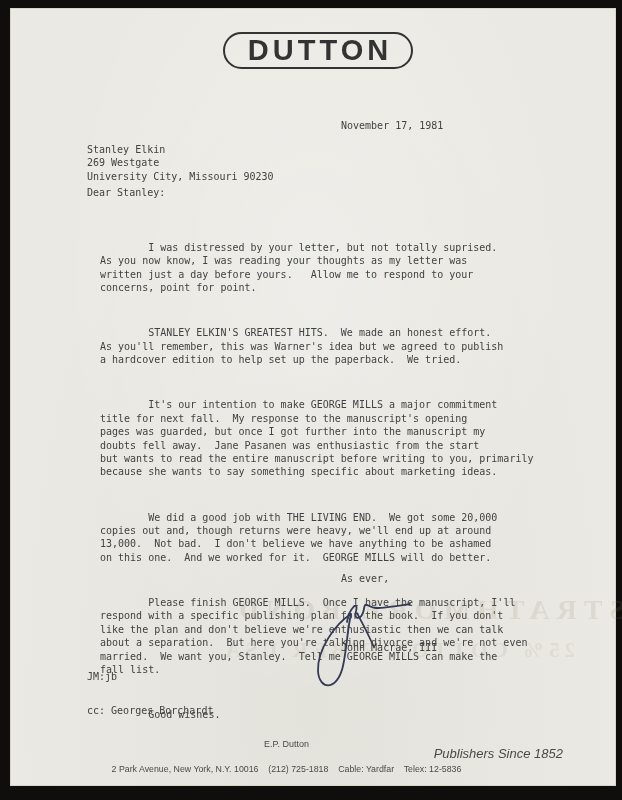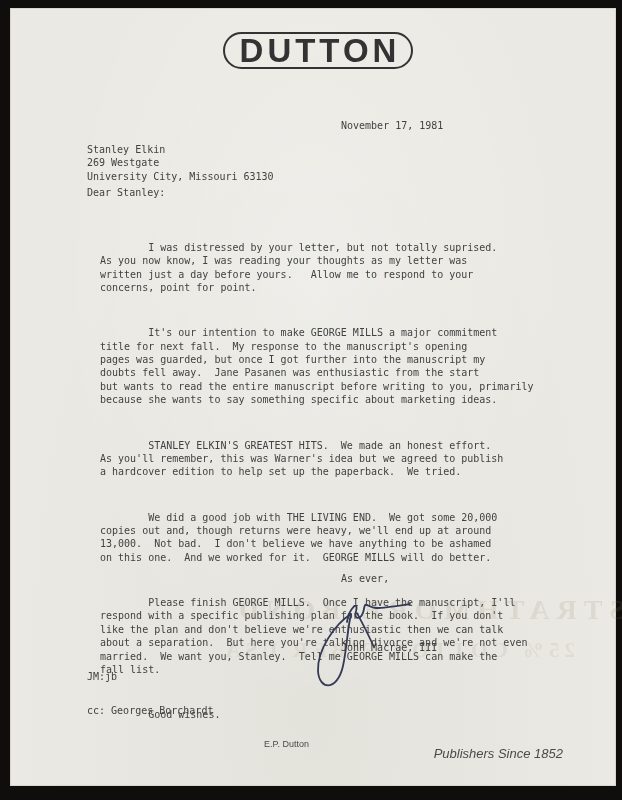--- a/index.html
+++ b/index.html
@@ -29,21 +29,21 @@
     position: absolute; left: 213px; top: 24px;
     width: 190px; height: 37px;
     border: 2.5px solid #333;
     border-radius: 20px;
     box-sizing: border-box;
     display: flex; align-items: center; justify-content: center;
   }
   .logo span {
     font-family: "Liberation Sans", sans-serif;
     font-weight: bold;
-    font-size: 33px;
+    font-size: 29px;
     letter-spacing: 4px;
     color: #333;
     transform: scaleY(1.02);
     padding-left: 4px; 
     line-height: 1;
   }
   .type {
     position: absolute;
     font-family: "DejaVu Sans Mono", monospace;
     font-size: 10px;
@@ -95,38 +95,38 @@
 
 <div class="scan">
   <div class="paper">
 
     <div class="logo">
       <span>DUTTON</span>
     </div>
 
     <div class="type date-line">November 17, 1981</div>
 
-    <div class="type recipient"><div>Stanley Elkin</div><div>269 Westgate</div><div>University City, Missouri 63130</div></div>
+    <div class="type recipient"><div>Stanley Elkin</div><div>269 Westgate</div><div>University City, Missouri 90230</div></div>
 
     <div class="type salutation">Dear Stanley:</div>
 
     <div class="type letter-body">
       <p>        I was distressed by your letter, but not totally suprised.
 As you now know, I was reading your thoughts as my letter was
 written just a day before yours.   Allow me to respond to your
 concerns, point for point.</p>
+      <p>        STANLEY ELKIN'S GREATEST HITS.  We made an honest effort.
+As you'll remember, this was Warner's idea but we agreed to publish
+a hardcover edition to help set up the paperback.  We tried.</p>
       <p>        It's our intention to make GEORGE MILLS a major commitment
 title for next fall.  My response to the manuscript's opening
 pages was guarded, but once I got further into the manuscript my
 doubts fell away.  Jane Pasanen was enthusiastic from the start
 but wants to read the entire manuscript before writing to you, primarily
 because she wants to say something specific about marketing ideas.</p>
-      <p>        STANLEY ELKIN'S GREATEST HITS.  We made an honest effort.
-As you'll remember, this was Warner's idea but we agreed to publish
-a hardcover edition to help set up the paperback.  We tried.</p>
       <p>        We did a good job with THE LIVING END.  We got some 20,000
 copies out and, though returns were heavy, we'll end up at around
 13,000.  Not bad.  I don't believe we have anything to be ashamed
 on this one.  And we worked for it.  GEORGE MILLS will do better.</p>
       <p>        Please finish GEORGE MILLS.  Once I have the manuscript, I'll
 respond with a specific publishing plan for the book.  If you don't
 like the plan and don't believe we're enthusiastic then we can talk
 about a separation.  But here you're talking divorce and we're not even
 married.  We want you, Stanley.  Tell me GEORGE MILLS can make the
 fall list.</p>
@@ -145,16 +145,17 @@
     </svg>
 
     <div class="type signer-name">John Macrae, III</div>
 
     <div class="type initials">JM:jb</div>
     <div class="type cc-line">cc: Georges Borchardt</div>
 
     <div class="footer">
       <div class="company">E.P. Dutton</div>
       <div class="tagline">Publishers Since 1852</div>
+      <div class="contact">2 Park Avenue, New York, N.Y. 10016    (212) 725-1818    Cable: Yardfar    Telex: 12-5836</div>
     </div>
 
   </div>
 </div>
 
 </body></html>

